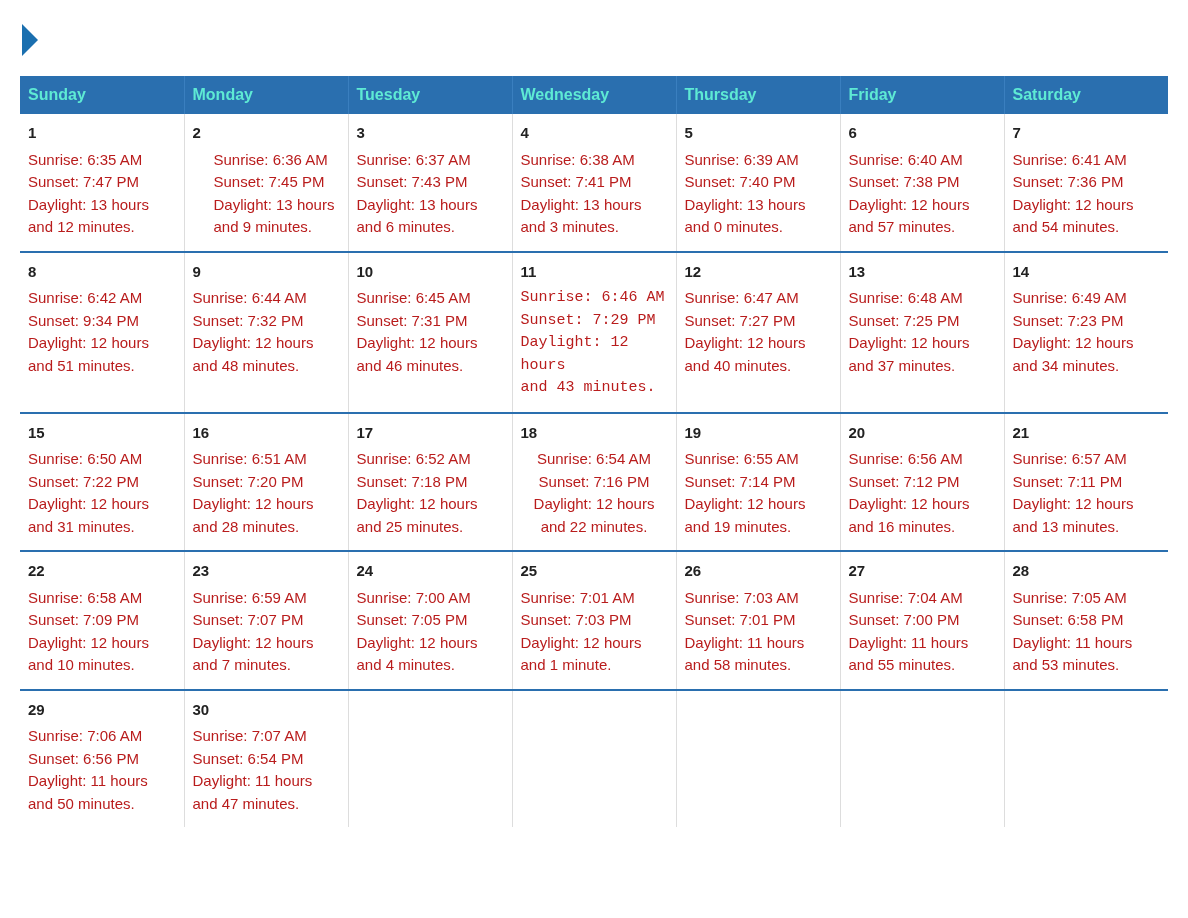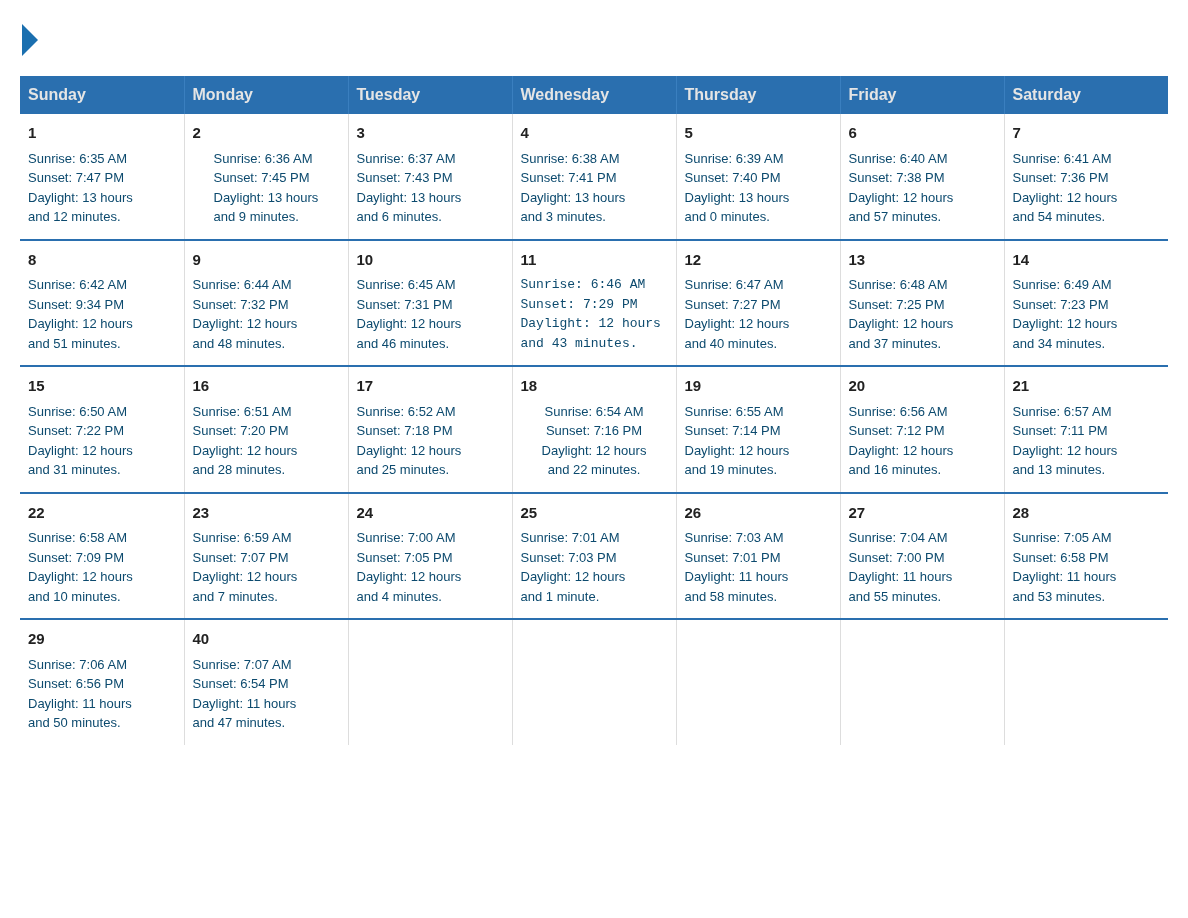--- a/index.html
+++ b/index.html
@@ -61,21 +61,21 @@
       font-size: 20px;
       color: #555;
       margin-top: 4px;
     }
     table {
       width: 100%;
       border-collapse: collapse;
     }
     thead tr {
       background-color: #2a6faf;
-      color: #e5e5e5;
+      color: #5eead4;
     }
     thead th {
       padding: 10px 8px;
       text-align: left;
       font-size: 16px;
       font-weight: 600;
       border-right: 1px solid #3a7fbf;
     }
     thead th:last-child {
       border-right: none;
@@ -95,22 +95,22 @@
       border-right: none;
     }
     .day-num {
       font-size: 15px;
       font-weight: bold;
       color: #222;
       display: block;
       margin-bottom: 4px;
     }
     .day-info {
-      color: #0c4a6e;
-      font-size: 13px;
+      color: #b91c1c;
+      font-size: 15px;
     }
     .empty-cell {
       background: #fff;
     }
     tbody tr:last-child {
       border-bottom: none;
     }
   </style>
 </head>
 <body>
@@ -348,21 +348,21 @@
       </tr>
       <tr>
         <td>
           <span class="day-num">29</span>
           <div class="day-info" style="white-space: pre-line;">Sunrise: 7:06 AM
 Sunset: 6:56 PM
 Daylight: 11 hours
 and 50 minutes.</div>
         </td>
         <td>
-          <span class="day-num">40</span>
+          <span class="day-num">30</span>
           <div class="day-info" style="white-space: pre-line;">Sunrise: 7:07 AM
 Sunset: 6:54 PM
 Daylight: 11 hours
 and 47 minutes.</div>
         </td>
         <td class="empty-cell"></td>
         <td class="empty-cell"></td>
         <td class="empty-cell"></td>
         <td class="empty-cell"></td>
         <td class="empty-cell"></td>

